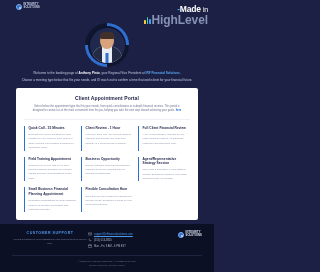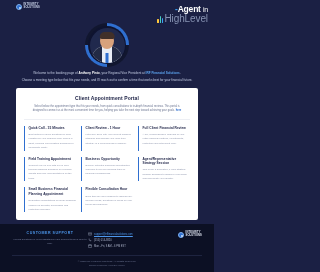--- a/index.html
+++ b/index.html
@@ -33,21 +33,21 @@
   .badge { text-align: right; line-height: 1.05; padding-top: 1px; }
   .badge-l1 { font-size: 8.5px; font-weight: 700; color: #ffffff; letter-spacing: -0.2px; }
   .badge-l1 .dash { color: #3ba3f5; }
   .badge-l1 .in { font-weight: 400; font-size: 7px; }
   .badge-l2 { display: flex; align-items: center; justify-content: flex-end; gap: 1px; }
   .bars { display: flex; align-items: flex-end; gap: 0.7px; height: 7px; }
   .bars i { display: block; width: 1.6px; border-radius: 0.6px; }
   .bars i:nth-child(1){ height: 4px; background:#ffc83d; }
   .bars i:nth-child(2){ height: 7px; background:#4ad0c0; }
   .bars i:nth-child(3){ height: 5px; background:#3ba3f5; }
-  .badge-l2 span { font-size: 10px; font-weight: 400; color: #8793b3; letter-spacing: -0.1px; }
+  .badge-l2 span { font-size: 12px; font-weight: 700; color: #8793b3; letter-spacing: -0.1px; }
 
   
   .hero { padding-top: 1px; display: flex; flex-direction: column; align-items: center; }
   .avatar-wrap { position: relative; width: 44px; height: 44px; }
   .ring {
     position: absolute; inset: 0; border-radius: 50%;
     background: conic-gradient(#2f6fd0 0 25%, #11162f 25% 50%, #2f6fd0 50% 75%, #11162f 75% 100%);
   }
   .ring-in {
     position: absolute; inset: 3px; border-radius: 50%;
@@ -152,21 +152,21 @@
     <div class="brand">
       <span class="brand-mark"></span>
       <span class="brand-txt">
         <span>INTEGRITY</span>
         <span>SOLUTIONS</span>
       </span>
     </div>
 
     <div class="badge">
       <div class="badge-l1">
-        <span class="dash">-</span><span>Agent</span>
+        <span class="dash">-</span><span>Made</span>
         <span class="in">in</span>
       </div>
       <div class="badge-l2">
         <span class="bars">
             <i></i>
             <i></i>
             <i></i>
           </span>
         <span>HighLevel</span>
       </div>

